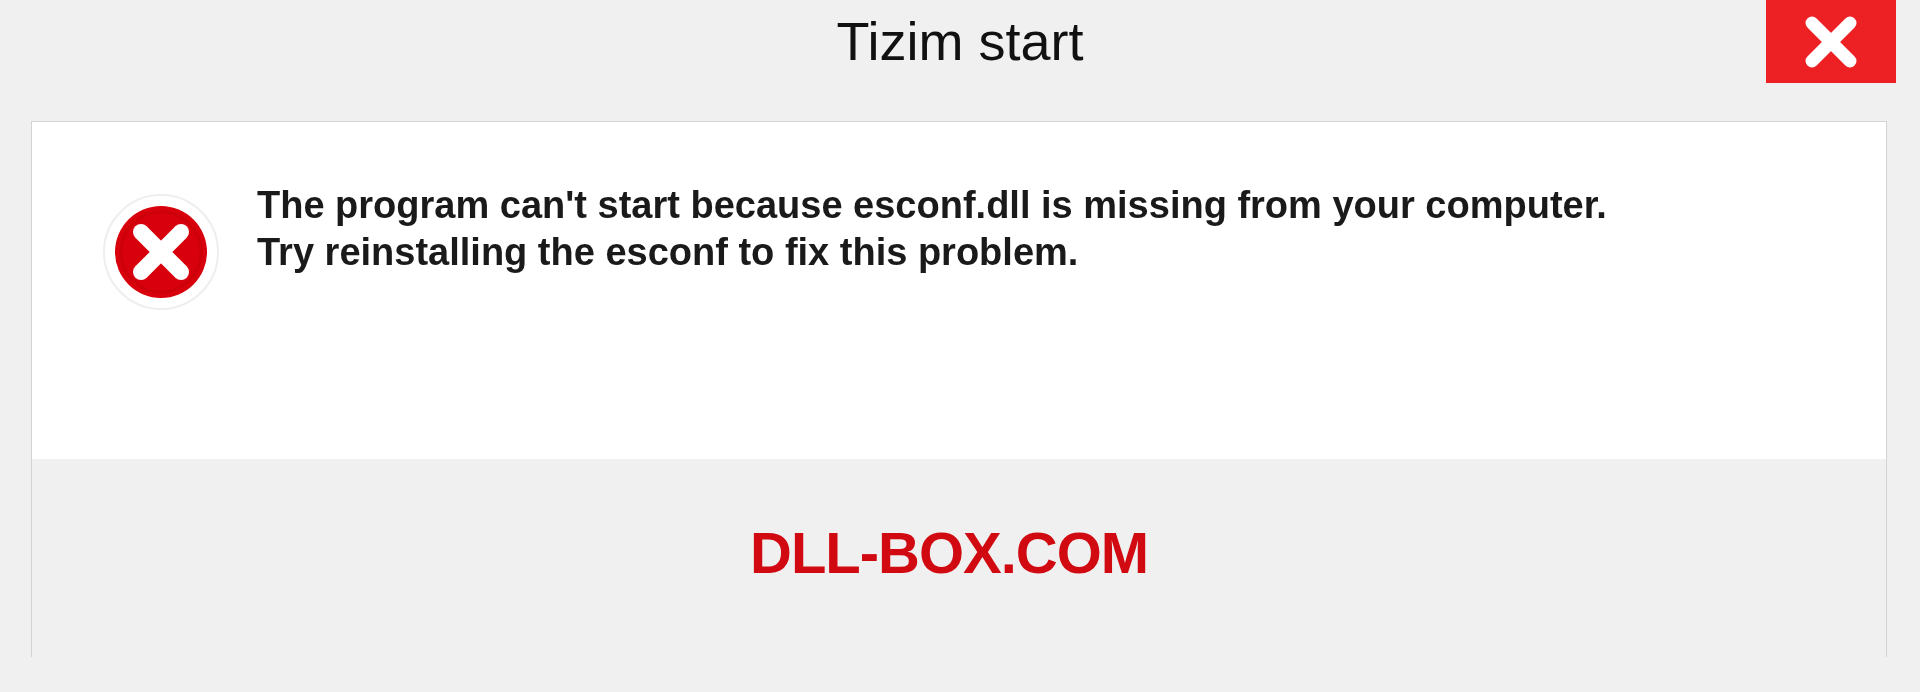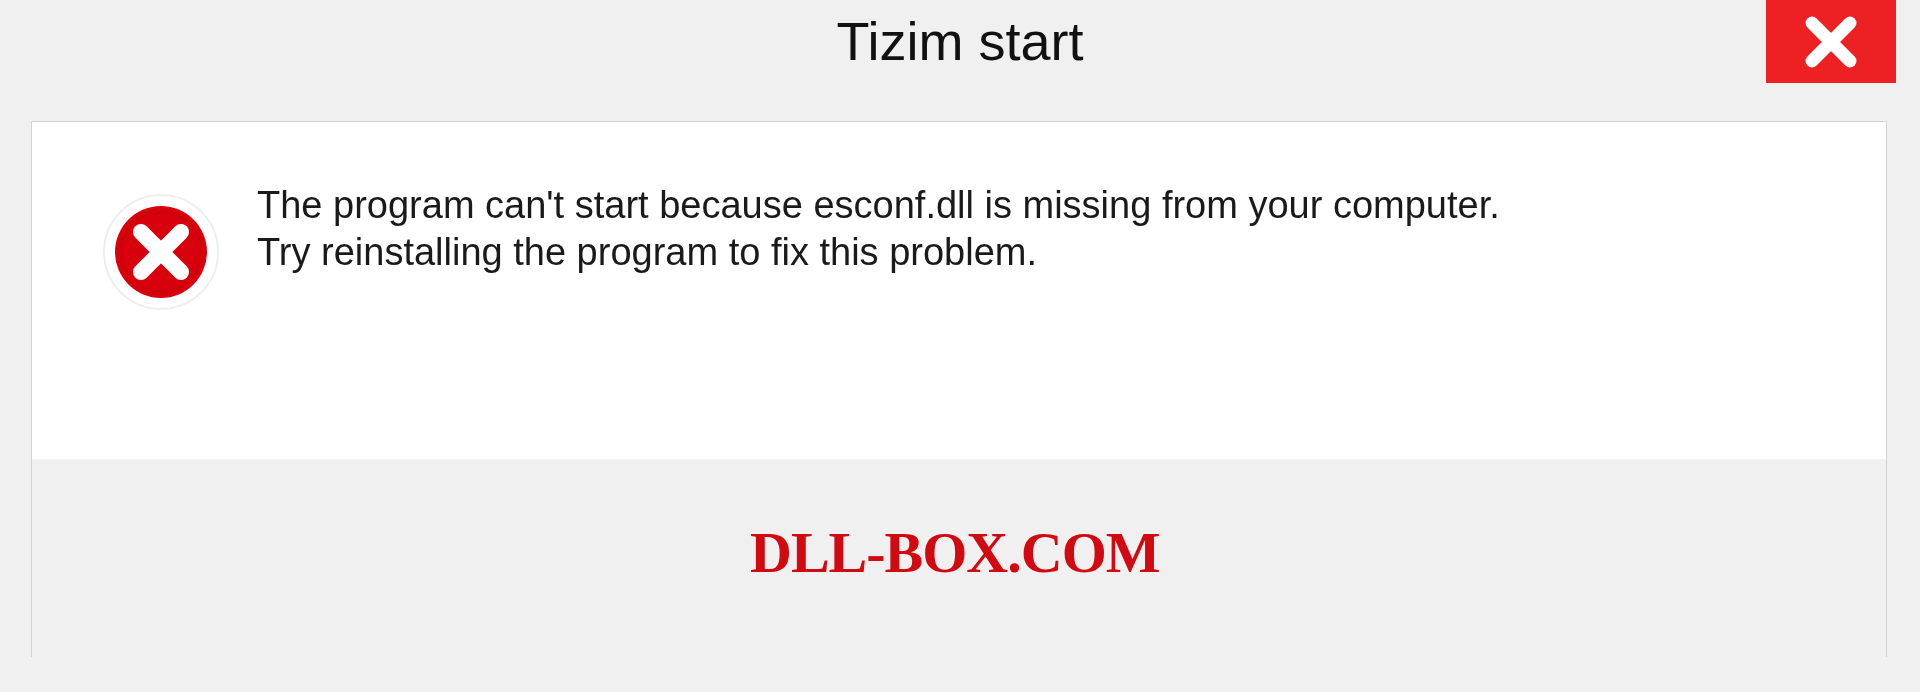--- a/index.html
+++ b/index.html
@@ -88,34 +88,33 @@
   .message-block {
     position: absolute;
     left: 225px;
     top: 60px;
     width: 1560px;
   }
   .message-line {
     font-size: 38px;
     color: #1a1a1a;
     line-height: 46px;
-    font-weight: 400;
+    font-weight: 700;
     white-space: nowrap;
   }
   .message-line + .message-line { margin-top: 1px; }
 
   
   .dialog-footer {
     position: absolute;
     left: 0;
     top: 337px;
     width: 100%;
     height: 198px;
     background: #f0f0f0;
-    font-family: Liberation Serif, serif;
   }
   .watermark {
     position: absolute;
     left: 718px;
     top: 60px;
     font-size: 58px;
     font-weight: bold;
     color: #d10a11;
     letter-spacing: -1px;
     white-space: nowrap;
@@ -150,21 +149,21 @@
         <circle cx="58" cy="58" r="40" fill="none" stroke="#c40009" stroke-width="3" opacity="0.55"></circle>
         <g stroke="#ffffff" stroke-width="16" stroke-linecap="round">
           <line x1="38" y1="38" x2="78" y2="78"></line>
           <line x1="78" y1="38" x2="38" y2="78"></line>
         </g>
       </svg>
     </div>
 
     <div class="message-block">
       <div class="message-line">The program can't start because esconf.dll is missing from your computer.</div>
-      <div class="message-line">Try reinstalling the program to fix this problem.</div>
+      <div class="message-line">Try reinstalling the esconf to fix this problem.</div>
     </div>
 
   </div>
 
   <div class="dialog-footer">
     <div class="watermark">DLL-BOX.COM</div>
 
   </div>
 
 </div>

